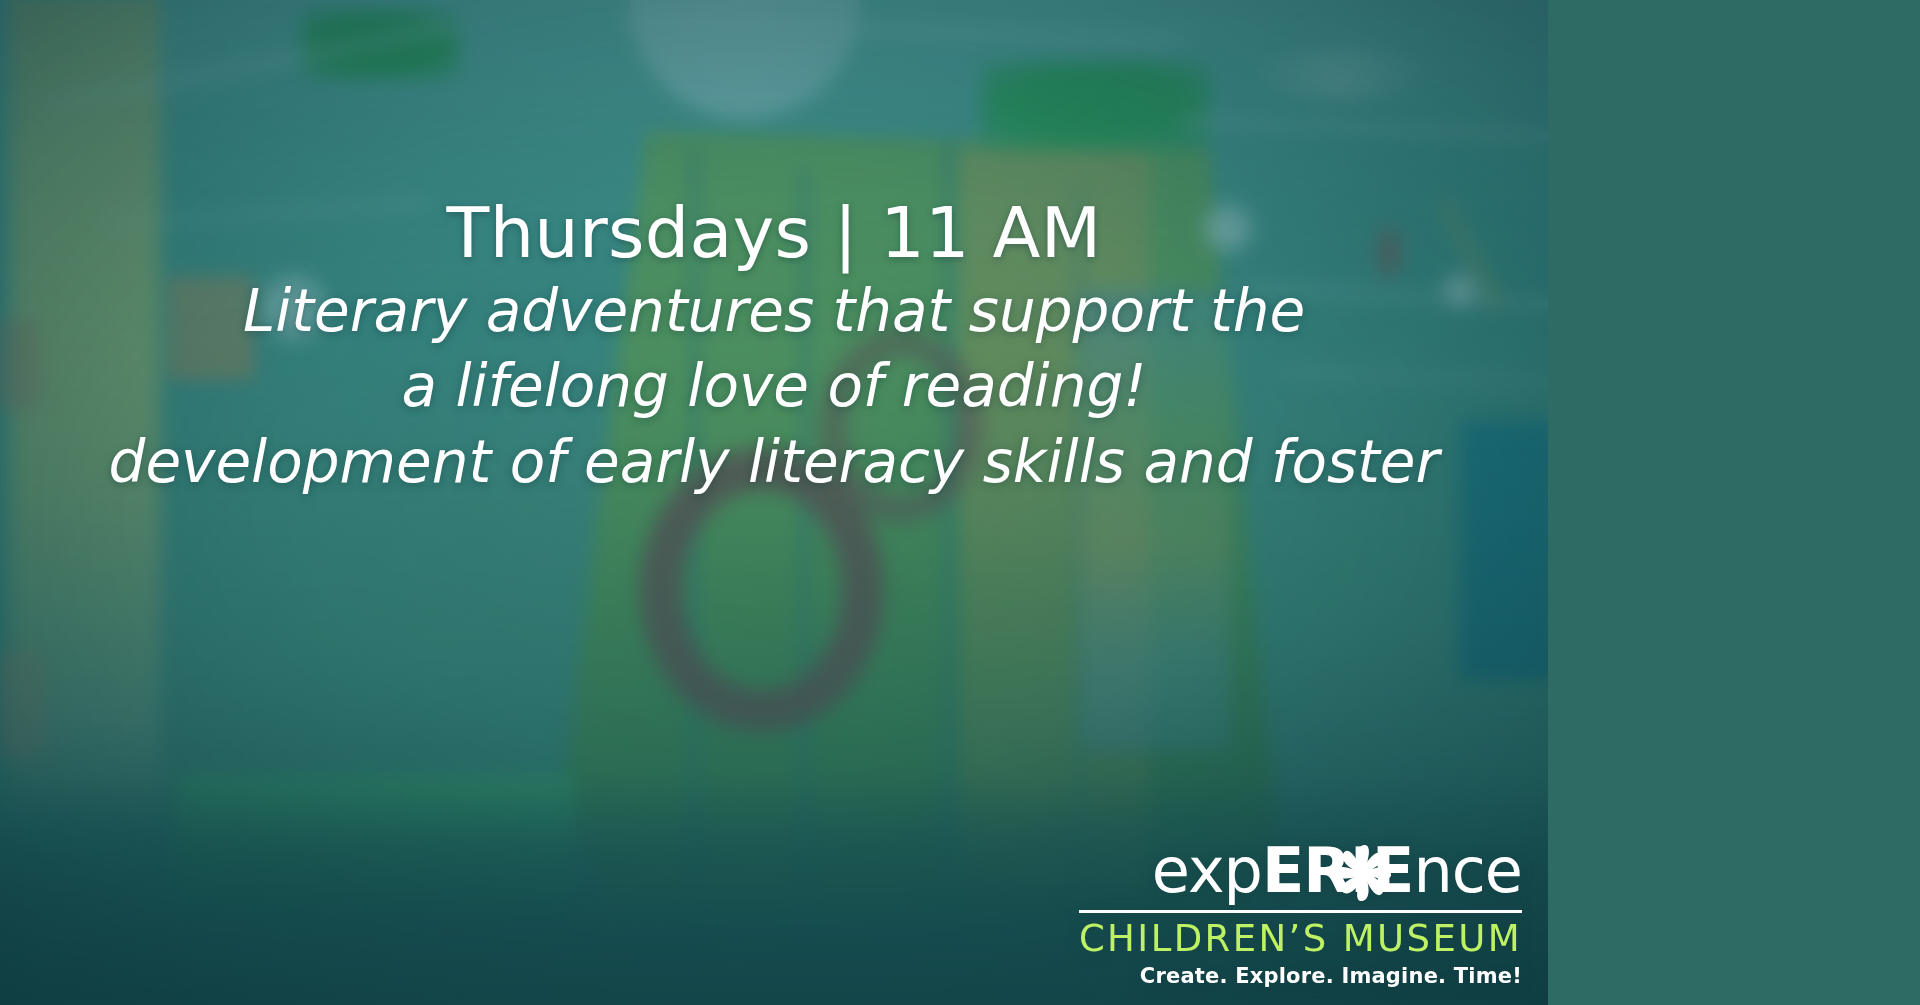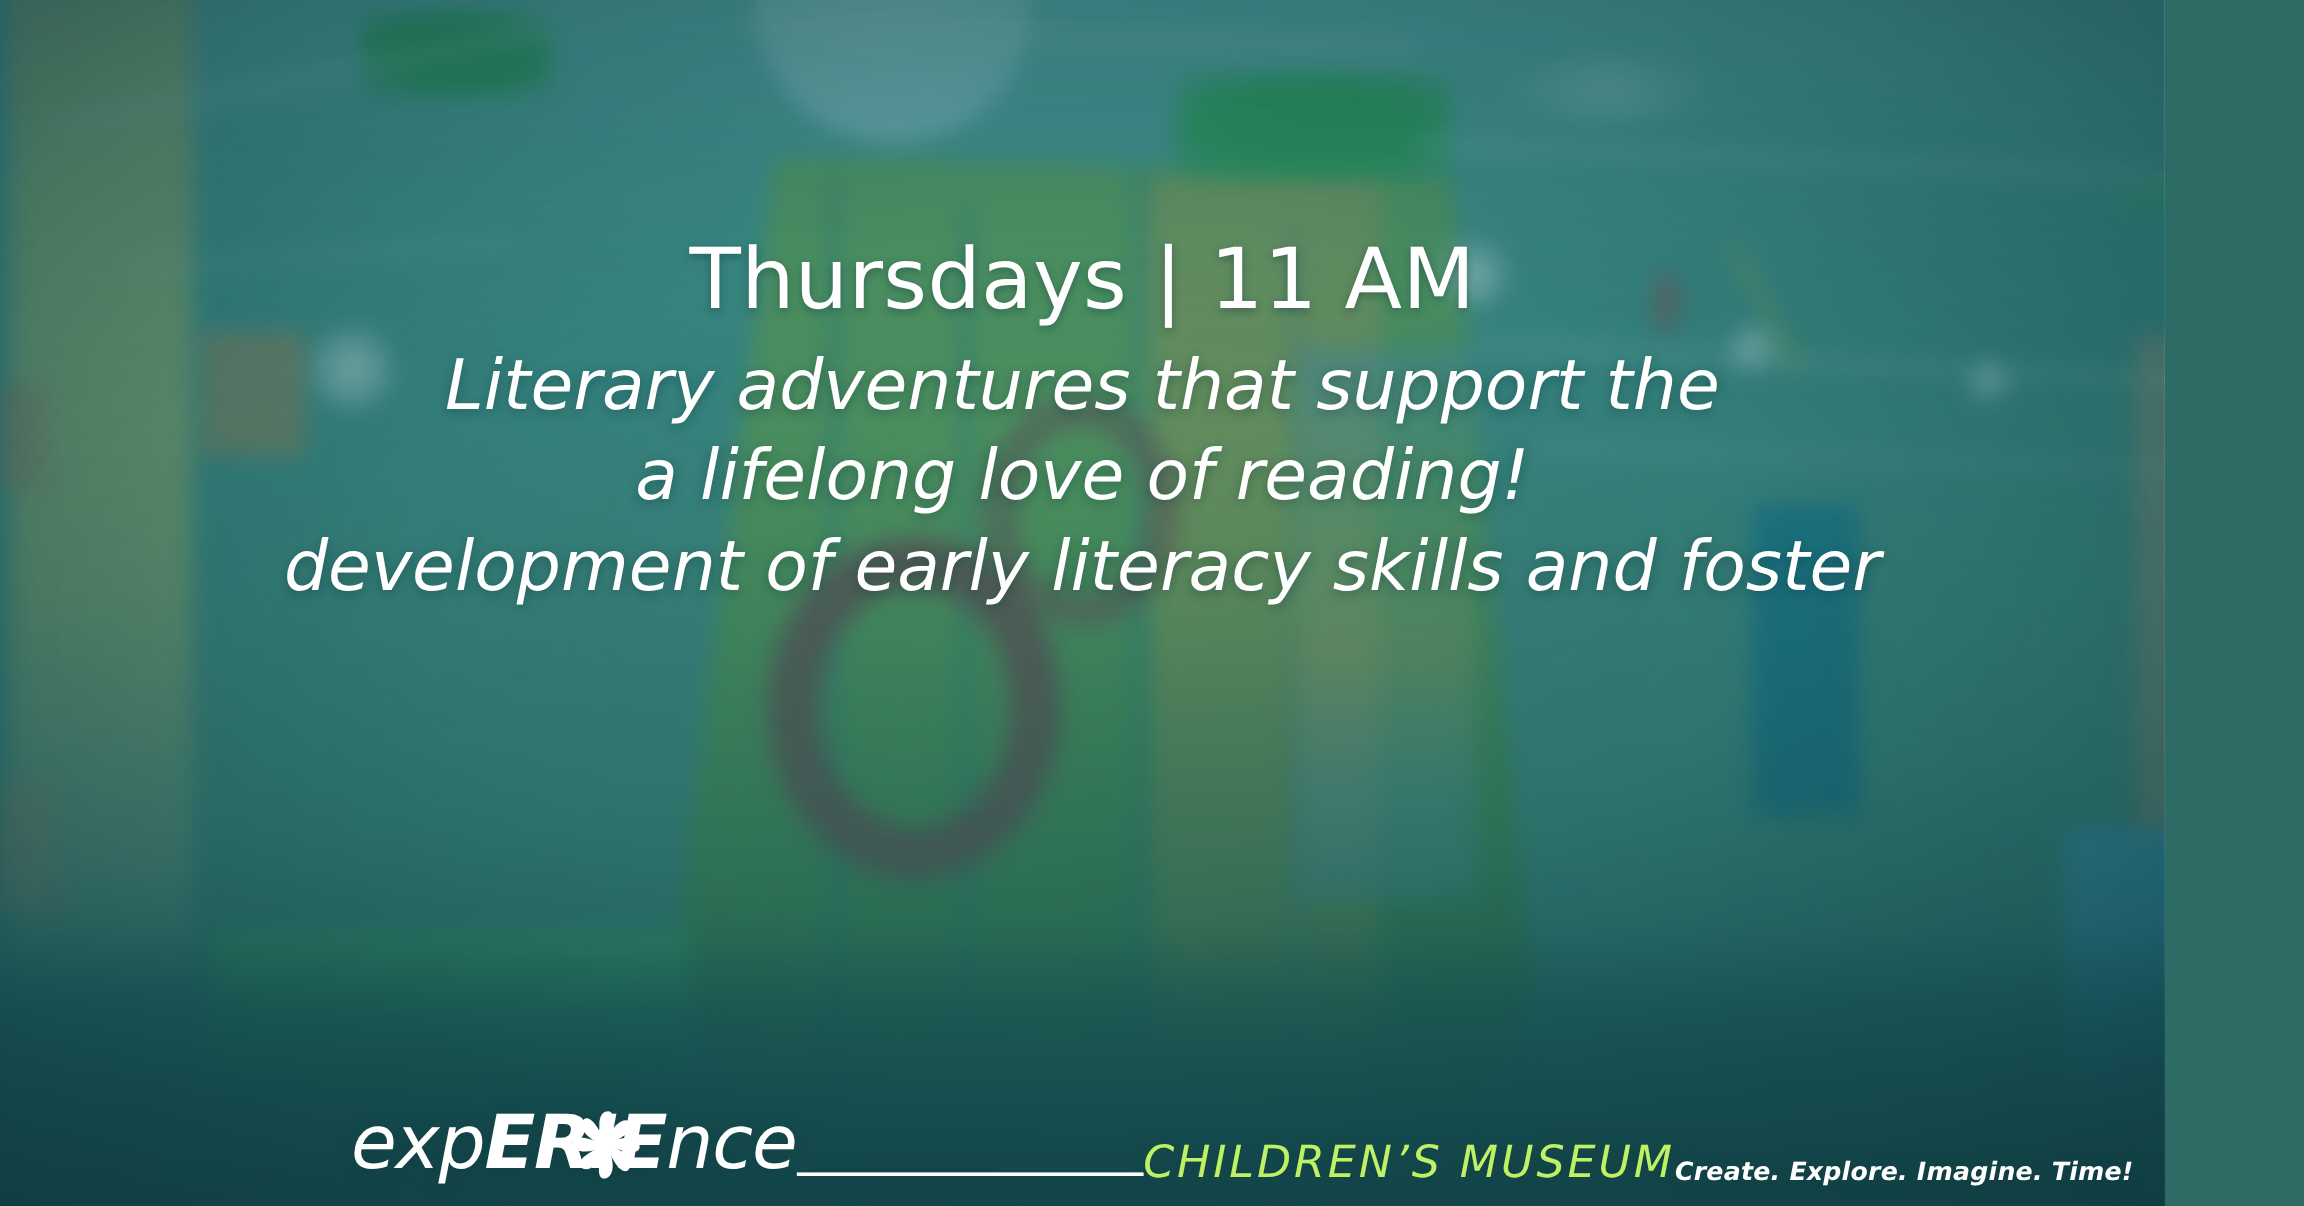--- a/index.html
+++ b/index.html
@@ -3,21 +3,21 @@
 <meta charset="utf-8">
 <title>Story Time</title>
 <style>
   html,body{margin:0;padding:0;}
   body{
     width:1920px;height:1005px;overflow:hidden;
     font-family:"DejaVu Sans","Liberation Sans",sans-serif;
     background:#2e6b64;
   }
   .poster{
-    position:relative;width:1804px;height:1005px;overflow:hidden;
+    position:relative;width:1548px;height:1005px;overflow:hidden;
     isolation:isolate;
   }
 
   
   .bg{position:absolute;inset:0;overflow:hidden;}
   .bg-layer{position:absolute;inset:-80px;}
 
   
   .bg-base{
     background:
@@ -154,30 +154,29 @@
   .title{
     color:#ffffff;
     font-size:178px;line-height:.97;font-weight:bold;
     letter-spacing:-1px;margin-top:22px;
     text-shadow:0 4px 14px rgba(10,50,50,.34);
     white-space:nowrap;
   }
   .subtitle{
     color:#ffffff;font-style:italic;font-weight:400;
     font-size:58px;line-height:1.30;text-align:center;
-    margin-top:16px;max-width:1530px;
+    margin-top:6px;max-width:1530px;
     text-shadow:0 2px 9px rgba(10,50,50,.40);
   }
 
   
   .logo{
     position:absolute;right:26px;bottom:18px;
-    display:flex;flex-direction:row;align-items:flex-end;
+    display:flex;flex-direction:column;align-items:flex-end;
     filter:drop-shadow(0 2px 7px rgba(10,45,50,.35));
-    font-style:italic;
   }
   .logo-mark{position:relative;width:380px;height:60px;}
   .pinwheel{position:absolute;right:128px;top:-4px;width:62px;height:62px;}
   .logo-word{
     color:#ffffff;font-size:62px;line-height:1;letter-spacing:-1px;
     white-space:nowrap;padding-bottom:4px;
   }
   .logo-word .lw-light{font-weight:400;}
   .logo-word .lw-bold{font-weight:bold;}
   .logo-rule{

